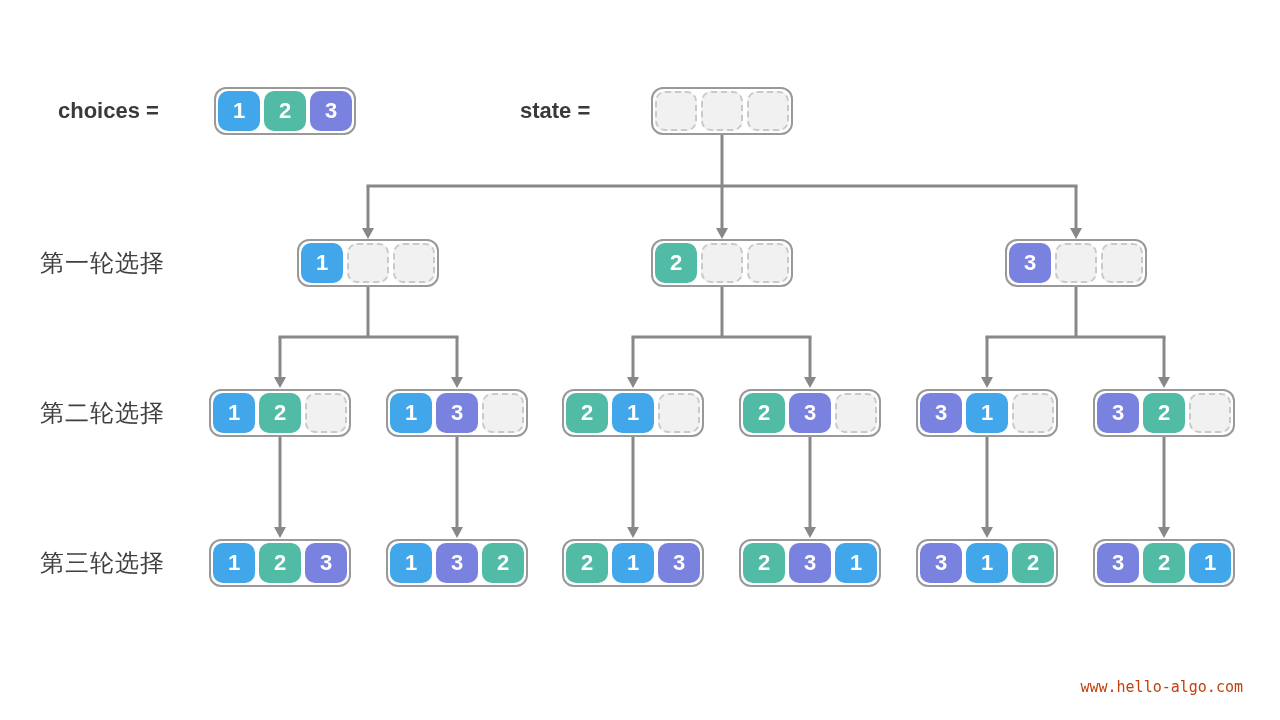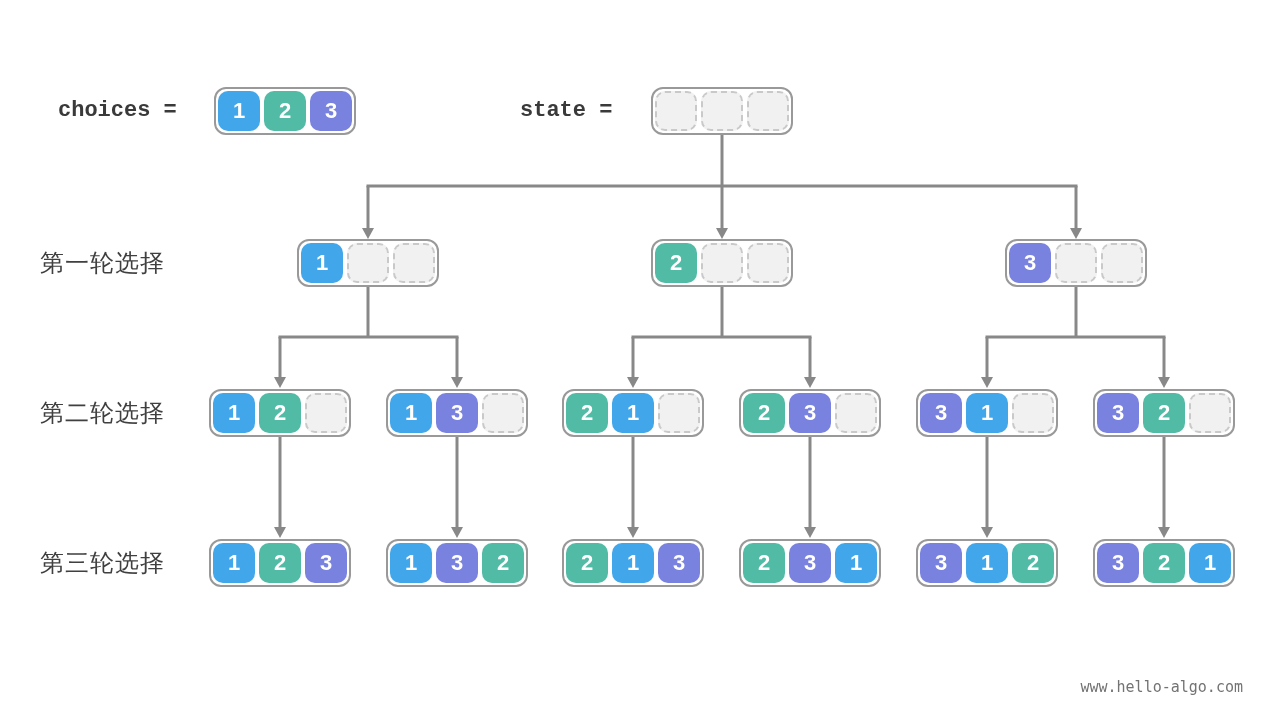--- a/index.html
+++ b/index.html
@@ -4,21 +4,21 @@
 <style>
   html,body{margin:0;padding:0;}
   body{
     width:1280px;height:720px;position:relative;overflow:hidden;
     background:#ffffff;font-family:"Liberation Sans",sans-serif;
   }
   .canvas{position:absolute;inset:0;}
   .connectors{position:absolute;left:0;top:0;}
   .mono{
     position:absolute;
-    font-family:Liberation Mono, monospace;
+    font-family:Liberation Sans, sans-serif;
     font-weight:bold;font-size:22px;line-height:30px;color:#3a3a3a;
     white-space:pre;
   }
   .rowlabel{
     position:absolute;
     font-size:24px;line-height:32px;color:#404040;letter-spacing:1px;text-align:center;
   }
   .slotbox{
     position:absolute;
     display:flex;gap:4px;padding:2px;
@@ -35,21 +35,21 @@
     color:#ffffff;font-size:22px;font-weight:bold;
     font-family:"Liberation Sans",sans-serif;
   }
   .cell.empty{
     background:#f1f1f1;
     border:2px dashed #c9c9c9;
   }
   .watermark{
     position:absolute;right:37px;bottom:24px;
     font-family:"DejaVu Sans Mono",monospace;
-    font-size:15px;color:#737373;
+    font-size:15px;color:#c2410c;
   }
 </style>
 </head>
 <body>
 
 <div class="canvas">
 
   <svg class="connectors" width="1280" height="720" viewBox="0 0 1280 720">
     <defs>
       <marker id="ah" markerUnits="userSpaceOnUse" markerWidth="12" markerHeight="13" refX="0" refY="6" orient="auto">

